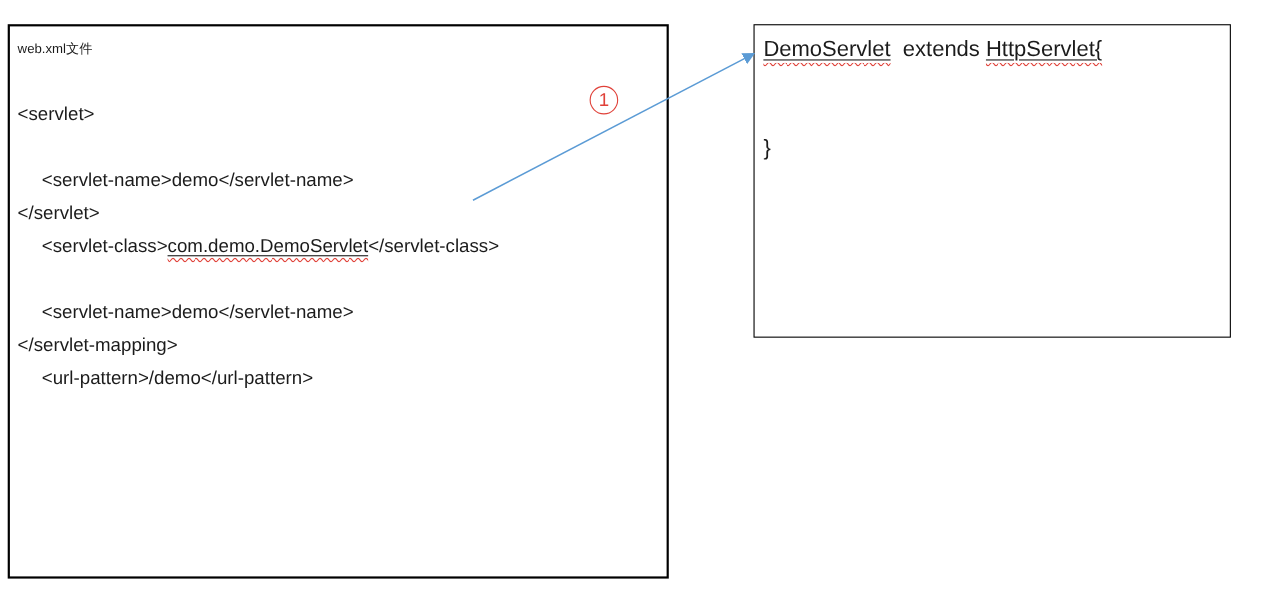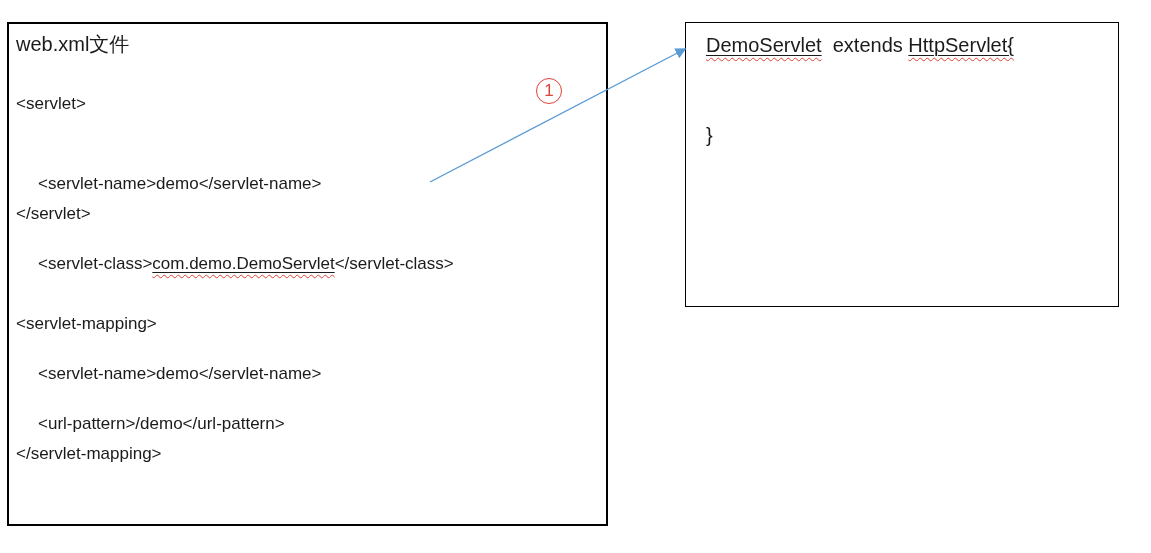--- a/index.html
+++ b/index.html
@@ -27,23 +27,23 @@
   }
   .box-right{
     left:685px;top:22px;width:434px;height:285px;
     border:1.5px solid var(--border);
     padding:7px 8px 0 8px;
   }
   .code-line{
     height:30px;line-height:30px;white-space:pre;
     font-size:17px;color:var(--ink);
   }
-  .box-right .code-line{font-size:20px;margin-left:12px;}
-  .code-line.indent-1{padding-left:22px;margin-top:20px;}
-  .title-line{font-size:20px;}
+  .box-right .code-line{font-size:20px;}
+  .code-line.indent-1{padding-left:22px;}
+  .title-line{font-size:12px;}
   .u-solid{
     text-decoration:underline;
     text-decoration-color:var(--ink);
     text-decoration-thickness:1px;
     text-underline-offset:3px;
   }
   .u-wavy{
     text-decoration:underline wavy var(--accent-red);
     text-decoration-thickness:1px;
     text-underline-offset:5px;
@@ -67,24 +67,23 @@
 <div class="box box-left">
   <div class="code-line title-line">web.xml文件</div>
   <div>
       <div class="code-line"></div>
       <div class="code-line"><span>&lt;servlet&gt;</span></div>
       <div class="code-line"></div>
       <div class="code-line indent-1"><span>&lt;servlet-name&gt;demo&lt;/servlet-name&gt;</span></div>
       <div class="code-line"><span>&lt;/servlet&gt;</span></div>
       <div class="code-line indent-1"><span>&lt;servlet-class&gt;</span><span class="u-solid"><span class="u-wavy">com.demo.DemoServlet</span></span><span>&lt;/servlet-class&gt;</span></div>
       <div class="code-line"></div>
-      <div class="code-line"><span>&lt;servlet-mapping&gt;</span></div>
       <div class="code-line indent-1"><span>&lt;servlet-name&gt;demo&lt;/servlet-name&gt;</span></div>
+      <div class="code-line"><span>&lt;/servlet-mapping&gt;</span></div>
       <div class="code-line indent-1"><span>&lt;url-pattern&gt;/demo&lt;/url-pattern&gt;</span></div>
-      <div class="code-line"><span>&lt;/servlet-mapping&gt;</span></div>
     </div>
 </div>
 
 <div class="box box-right">
   <div>
       <div class="code-line"><span class="u-solid"><span class="u-wavy">DemoServlet</span></span><span>  extends </span><span class="u-solid"><span class="u-wavy">HttpServlet{</span></span></div>
       <div class="code-line"></div>
       <div class="code-line"></div>
       <div class="code-line"><span>}</span></div>
     </div>

